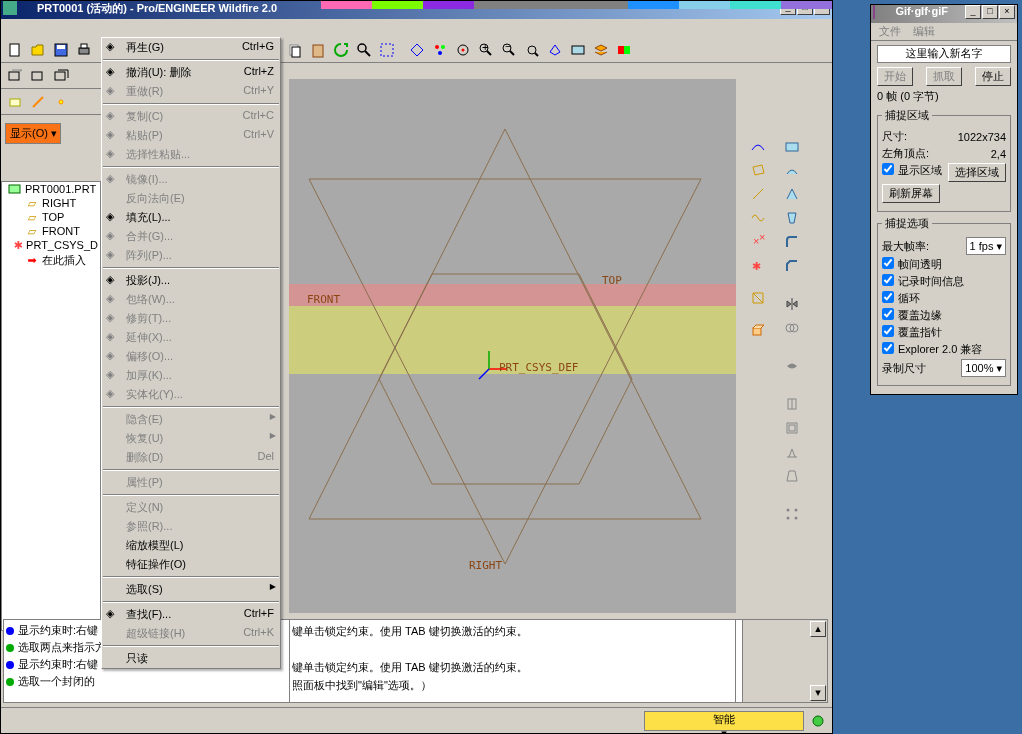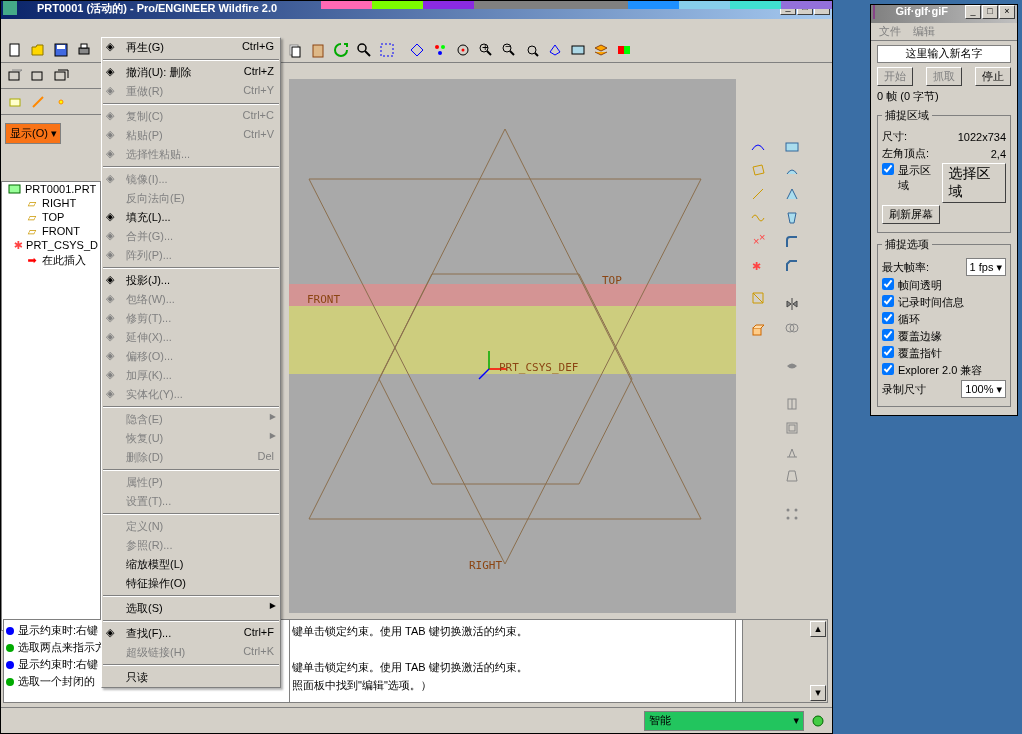--- a/index.html
+++ b/index.html
@@ -46,21 +46,21 @@
 .vtoolbar { position: absolute; top: 114px; width: 30px; background: #d4d0c8; display: flex; flex-direction: column; gap: 0; padding: 1px; }
 .vbtn { width: 26px; height: 24px; border: 1px solid #d4d0c8; display: flex; align-items: center; justify-content: center; }
 
 
 .msg-area { position: absolute; left: 2px; bottom: 30px; right: 4px; height: 84px; background: #fff; border: 1px solid #808080; overflow: hidden; padding: 2px; }
 .msg-line { display: flex; align-items: center; gap: 4px; padding: 1px 0; }
 .bullet { width: 8px; height: 8px; border-radius: 50%; }
 .bullet.blue { background: #00f; }
 .bullet.green { background: #0a0; }
 .statusbar { position: absolute; left: 0; bottom: 0; right: 0; height: 26px; background: #d4d0c8; display: flex; align-items: center; justify-content: flex-end; padding: 0 6px; gap: 6px; border-top: 1px solid #808080; }
-.status-select { width: 160px; height: 20px; background: #22c55e; border: 1px solid #808080; padding: 0 4px; display: flex; align-items: center; justify-content: space-between; }
+.status-select { width: 160px; height: 20px; background: #fde047; border: 1px solid #808080; padding: 0 4px; display: flex; align-items: center; justify-content: space-between; flex-direction: column; }
 
 
 #gif-win { left: 870px; top: 4px; width: 148px; }
 .gif-body { padding: 4px 6px; }
 .gif-row { display: flex; align-items: center; gap: 4px; margin: 2px 0; justify-content: space-between; }
 .gif-input { flex: 1; height: 18px; background: #fff; border: 1px solid #808080; padding: 0 3px; text-align: center; }
 .gif-btn { padding: 1px 6px; background: #d4d0c8; border: 1px solid #fff; border-right-color:#404040; border-bottom-color:#404040; }
 .gif-btn.disabled { color: #808080; }
 fieldset { border: 1px solid #808080; padding: 4px 4px 6px; margin: 4px 0; }
 legend { padding: 0 3px; }
@@ -536,23 +536,20 @@
           <span>恢复(U)</span>
         </div>
         <div class="dd-item disabled">
           <span>删除(D)</span>
           <span>Del</span>
         </div>
         <div class="dd-sep"></div>
         <div class="dd-item disabled">
           <span>属性(P)</span>
         </div>
-        <div class="dd-item disabled">
-          <span>设置(T)...</span>
-        </div>
         <div class="dd-sep"></div>
         <div class="dd-item disabled">
           <span>定义(N)</span>
         </div>
         <div class="dd-item disabled">
           <span>参照(R)...</span>
         </div>
         <div class="dd-item">
           <span>缩放模型(L)</span>
         </div>
@@ -649,21 +646,21 @@
           <span>尺寸:</span>
           <span>1022x734</span>
         </div>
       <div class="gif-row">
           <span>左角顶点:</span>
           <span>2,4</span>
         </div>
       <div class="chk-row">
           <input type="checkbox" checked="" style="">
           <span>显示区域</span>
-        <span class="gif-btn" style="margin-left:auto;font-size:14px">选择区域</span>
+        <span class="gif-btn" style="margin-left:auto;font-size:11px">选择区域</span>
         </div>
       <div class="gif-row">
           <span class="gif-btn">刷新屏幕</span>
         </div>
     </fieldset>
 
     <fieldset>
       <legend>捕捉选项</legend>
       <div class="gif-row">
           <span>最大帧率:</span>

